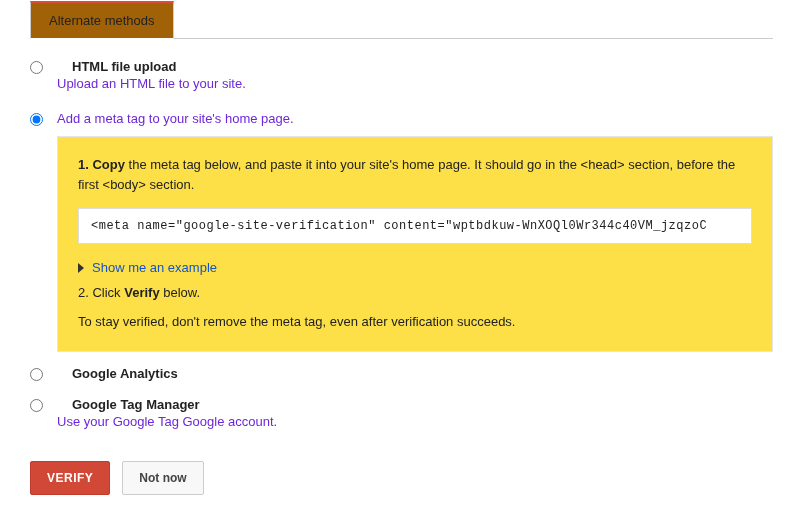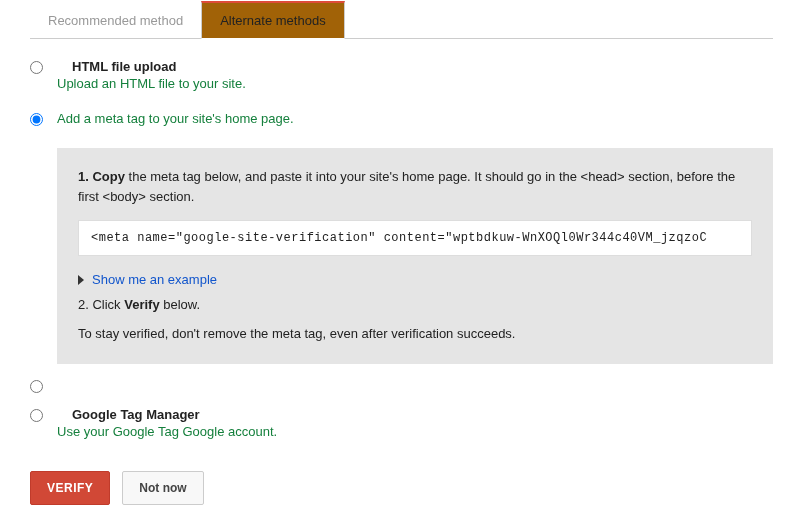--- a/index.html
+++ b/index.html
@@ -4,39 +4,38 @@
 <style>
   * { box-sizing: border-box; margin: 0; padding: 0; }
   body { font-family: Arial, sans-serif; font-size: 13px; color: #222; background: #fff; padding: 0 30px; }
   .tabs { border-bottom: 1px solid #ccc; display: flex; margin-bottom: 20px; }
   .tab { padding: 10px 18px; color: #999; cursor: pointer; border-top: 2px solid transparent; position: relative; top: 1px; }
   .tab.active { color: #222; border: 1px solid #ccc; border-top: 2px solid #dd4b39; border-bottom: 1px solid #fff; background: #a16207; }
   .option { display: flex; align-items: flex-start; margin-bottom: 14px; }
   .option input[type="radio"] { margin-top: 2px; margin-right: 14px; }
   .option-body { flex: 1; }
   .option-title { font-weight: bold; color: #222; margin-bottom: 2px; padding-left: 15px; }
-  .option-desc { color: #15803d; margin-bottom: 6px; }
-  .detail-box { background: #e5e5e5; padding: 18px 20px; margin-top: 22px; border: 1px solid #e5e5e5; }
+  .option-desc { color: #6d28d9; margin-bottom: 6px; }
+  .detail-box { background: #fde047; padding: 18px 20px; margin-top: 10px; border: 1px solid #e5e5e5; }
   .step1 { margin-bottom: 14px; line-height: 1.5; }
   .code-box { background: #fff; border: 1px solid #ddd; padding: 10px 12px; font-family: "Courier New", monospace; font-size: 12px; letter-spacing: 0.5px; white-space: nowrap; overflow: hidden; margin-bottom: 16px; }
   .example-link { display: flex; align-items: center; margin-bottom: 10px; }
   .tri { display: inline-block; width: 0; height: 0; border-top: 5px solid transparent; border-bottom: 5px solid transparent; border-left: 6px solid #333; margin-right: 8px; }
   .example-link a { color: #1155cc; text-decoration: none; cursor: pointer; }
   .step2 { margin-bottom: 14px; }
   .stay { margin-bottom: 4px; }
   .actions { margin-top: 26px; display: flex; gap: 12px; margin-bottom: 20px;}
   .btn { font-family: Arial; font-size: 12px; font-weight: bold; padding: 9px 16px; border-radius: 2px; cursor: pointer; }
   .btn-primary { background: #d14836; color: #fff; border: 1px solid #c03b2b; text-transform: uppercase; letter-spacing: 0.5px; }
   .btn-secondary { background: #f8f8f8; color: #444; border: 1px solid #ccc; }
 </style>
 </head>
 <body>
 
 <div class="tabs">
-  <div class="tab">Recommended method</div>
   <div class="tab active">Alternate methods</div>
 </div>
 
 <div class="option">
   <input type="radio" name="m" style="">
   <div class="option-body">
     <div class="option-title">HTML file upload</div>
     <div class="option-desc">Upload an HTML file to your site.</div>
   </div>
 </div>
@@ -58,20 +57,21 @@
         <span>2. Click </span><b>Verify</b><span> below.</span>
       </div>
       <div class="stay">To stay verified, don't remove the meta tag, even after verification succeeds.</div>
     </div>
   </div>
 </div>
 
 <div class="option">
   <input type="radio" name="m" style="">
   <div class="option-body">
+    <div class="option-title">Google Analytics</div>
   </div>
 </div>
 
 <div class="option">
   <input type="radio" name="m" style="">
   <div class="option-body">
     <div class="option-title">Google Tag Manager</div>
     <div class="option-desc">Use your Google Tag Google account.</div>
   </div>
 </div>

